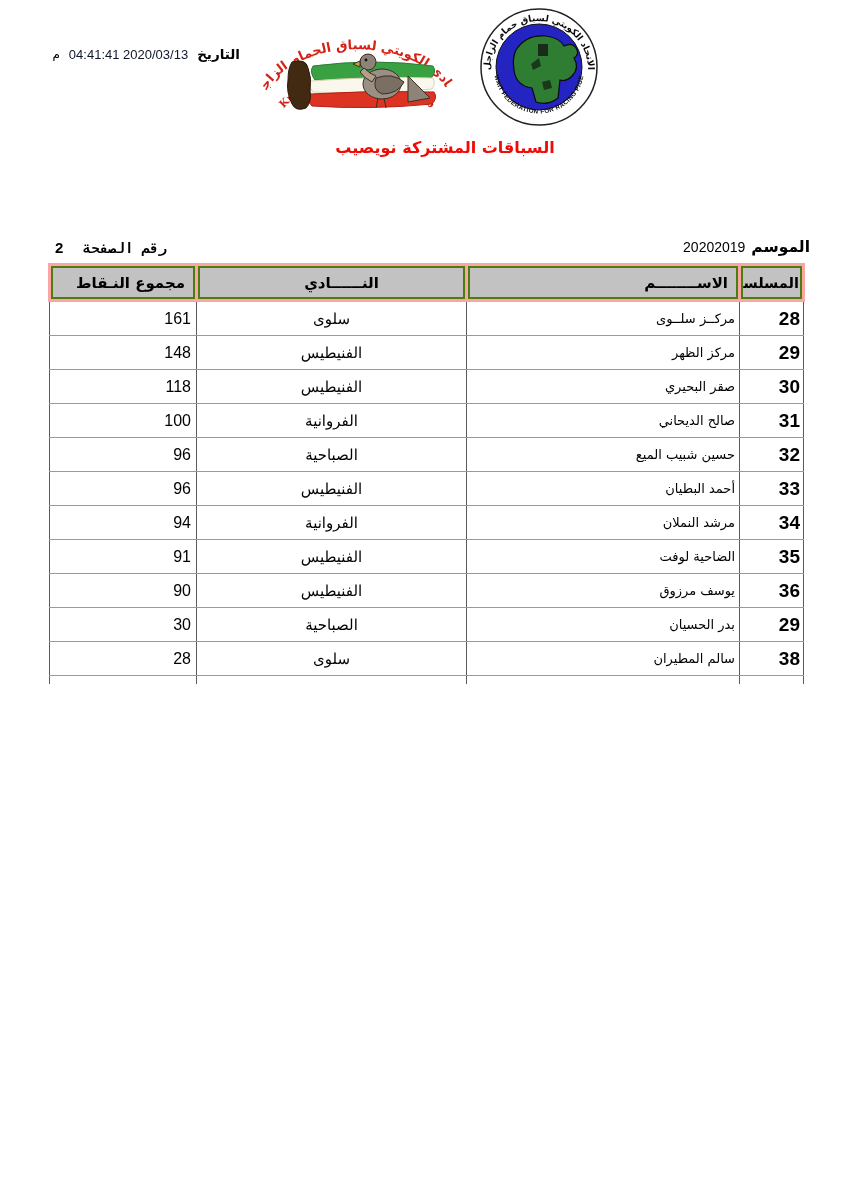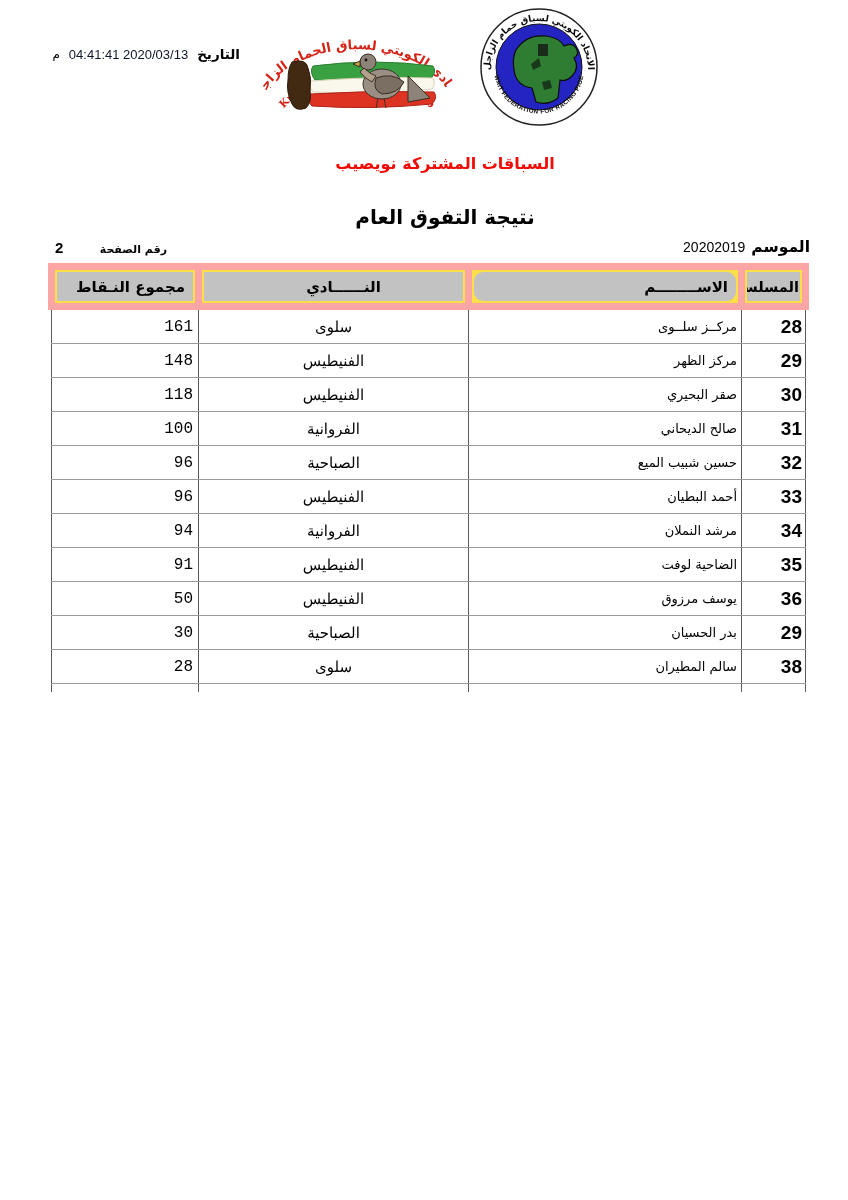--- a/index.html
+++ b/index.html
@@ -14,67 +14,67 @@
     font-size:13px;
   }
   .date-line .lbl{font-weight:bold;font-size:13.5px;}
   .date-line .val{direction:ltr;unicode-bidi:embed;font-family:"Liberation Sans","DejaVu Sans",sans-serif;color:#0f172a;}
   .date-line .mer{font-size:12px;}
   
   .logo-left{position:absolute;top:6px;left:258px;}
   .logo-right{position:absolute;top:4px;left:476px;}
   
   .center-block{position:absolute;left:42px;width:806px;text-align:center;}
-  .red-line{top:154px;font-weight:bold;font-size:16px;color:#ef0b06;}
+  .red-line{top:138px;font-weight:bold;font-size:16px;color:#ef0b06;}
   .clubs-line{top:167px;font-weight:bold;font-size:17.5px;color:#0a0a0a;}
   .main-title{top:205px;font-weight:bold;font-size:20px;color:#000;}
   
   .season{
     position:absolute;top:238px;right:38px;direction:rtl;
     display:flex;align-items:baseline;gap:6px;
   }
   .season .lbl{font-weight:bold;font-size:15.5px;}
   .season .val{font-family:"Liberation Sans","DejaVu Sans",sans-serif;font-size:14px;}
   .pagenum{
     position:absolute;top:239px;left:55px;width:112px;direction:rtl;
     display:flex;align-items:baseline;justify-content:space-between;
   }
-  .pagenum .lbl{font-weight:bold;font-size:11px;}
+  .pagenum .lbl{font-weight:bold;font-size:14px;font-family:Liberation Mono, monospace;}
   .pagenum .val{font-weight:bold;font-size:15px;font-family:"Liberation Sans","DejaVu Sans",sans-serif;}
   
   table.results{
     position:absolute;top:263px;left:48px;width:754px;
     border-collapse:collapse;table-layout:fixed;direction:rtl;
     border:1px solid #4a4a4a;border-bottom:none;
   }
   col.c-serial{width:64px;} col.c-name{width:273px;}
   col.c-club{width:270px;}  col.c-points{width:147px;}
-  th{border:7px solid #fca5a5;padding:2px;height:29px;vertical-align:middle;background:#fde047;}
+  th{border:3px solid #fca5a5;padding:2px;height:29px;vertical-align:middle;background:#4d7c0f;}
   .hcell{
     background:#c2c2c2;height:100%;display:flex;align-items:center;
     font-weight:bold;font-size:15px;line-height:26px;white-space:nowrap;overflow:hidden;padding-left:20px;
   }
   .hcell.h-serial{justify-content:flex-start;padding:0 1px;font-size:14.5px;}
-  .hcell.h-name{justify-content:flex-start;padding:0 8px;border-radius:9px;}
+  .hcell.h-name{justify-content:flex-start;padding:0 8px;}
   .hcell.h-club{justify-content:center;}
   .hcell.h-points{justify-content:flex-start;padding:0 8px;}
   td{
     height:31px;vertical-align:middle;overflow:hidden;white-space:nowrap;
     border-left:1px solid #5a5a5a;border-right:1px solid #5a5a5a;
     border-top:1px solid #9a9a9a;border-bottom:1px solid #9a9a9a;
   }
   td.c-serial{
     text-align:right;padding-right:3px;font-weight:bold;font-size:19px;
     font-family:"Liberation Sans","DejaVu Sans",sans-serif;
   }
   td.c-name{text-align:right;padding-right:4px;font-size:13px;}
   td.c-club{text-align:center;font-size:15px;font-family:Liberation Serif, serif;}
   td.c-points{
     text-align:right;padding-right:5px;font-size:16px;
-    font-family:Liberation Mono, monospace;
+    font-family:Liberation Sans, sans-serif;
     margin-top:43px;
   }
   tr.stub td{height:6px;border-bottom:none;border-top:1px solid #8a8a8a;}
   
   .arc-ar{font-family:"DejaVu Sans",sans-serif;font-weight:bold;}
   .arc-en{font-family:"DejaVu Serif","Liberation Serif",serif;font-weight:bold;}
 </style>
 </head>
 <body>
 
@@ -133,21 +133,20 @@
     </g>
     <text class="arc-ar" font-size="9" fill="#0a0a0a">
       <textPath href="#fedTop" startOffset="50%" text-anchor="middle">الاتحاد الكويتي لسباق حمام الزاجل</textPath>
     </text>
     <text font-size="6.2" fill="#0a0a0a" font-family="Liberation Sans, DejaVu Sans, sans-serif" font-weight="bold" letter-spacing="0.4">
       <textPath href="#fedBottom" startOffset="50%" text-anchor="middle">KUWAIT FEDERATION FOR RACING PIGEON</textPath>
     </text>
   </svg>
 
   <div class="center-block red-line">السباقات المشتركة نويصيب</div>
-  <div class="center-block main-title">نتيجة التفوق العام</div>
 
   <div class="season">
     <span class="lbl">الموسم</span>
     <span class="val">20202019</span>
   </div>
   <div class="pagenum">
     <span class="lbl">رقم الصفحة</span>
     <span class="val">2</span>
   </div>
 
@@ -228,21 +227,21 @@
       <td class="c-serial">35</td>
       <td class="c-name">الضاحية لوفت</td>
       <td class="c-club">الفنيطيس</td>
       <td class="c-points">91</td>
     </tr>
 
     <tr>
       <td class="c-serial">36</td>
       <td class="c-name">يوسف مرزوق</td>
       <td class="c-club">الفنيطيس</td>
-      <td class="c-points">50</td>
+      <td class="c-points">90</td>
     </tr>
 
     <tr>
       <td class="c-serial">29</td>
       <td class="c-name">بدر الحسيان</td>
       <td class="c-club">الصباحية</td>
       <td class="c-points">30</td>
     </tr>
 
     <tr>

